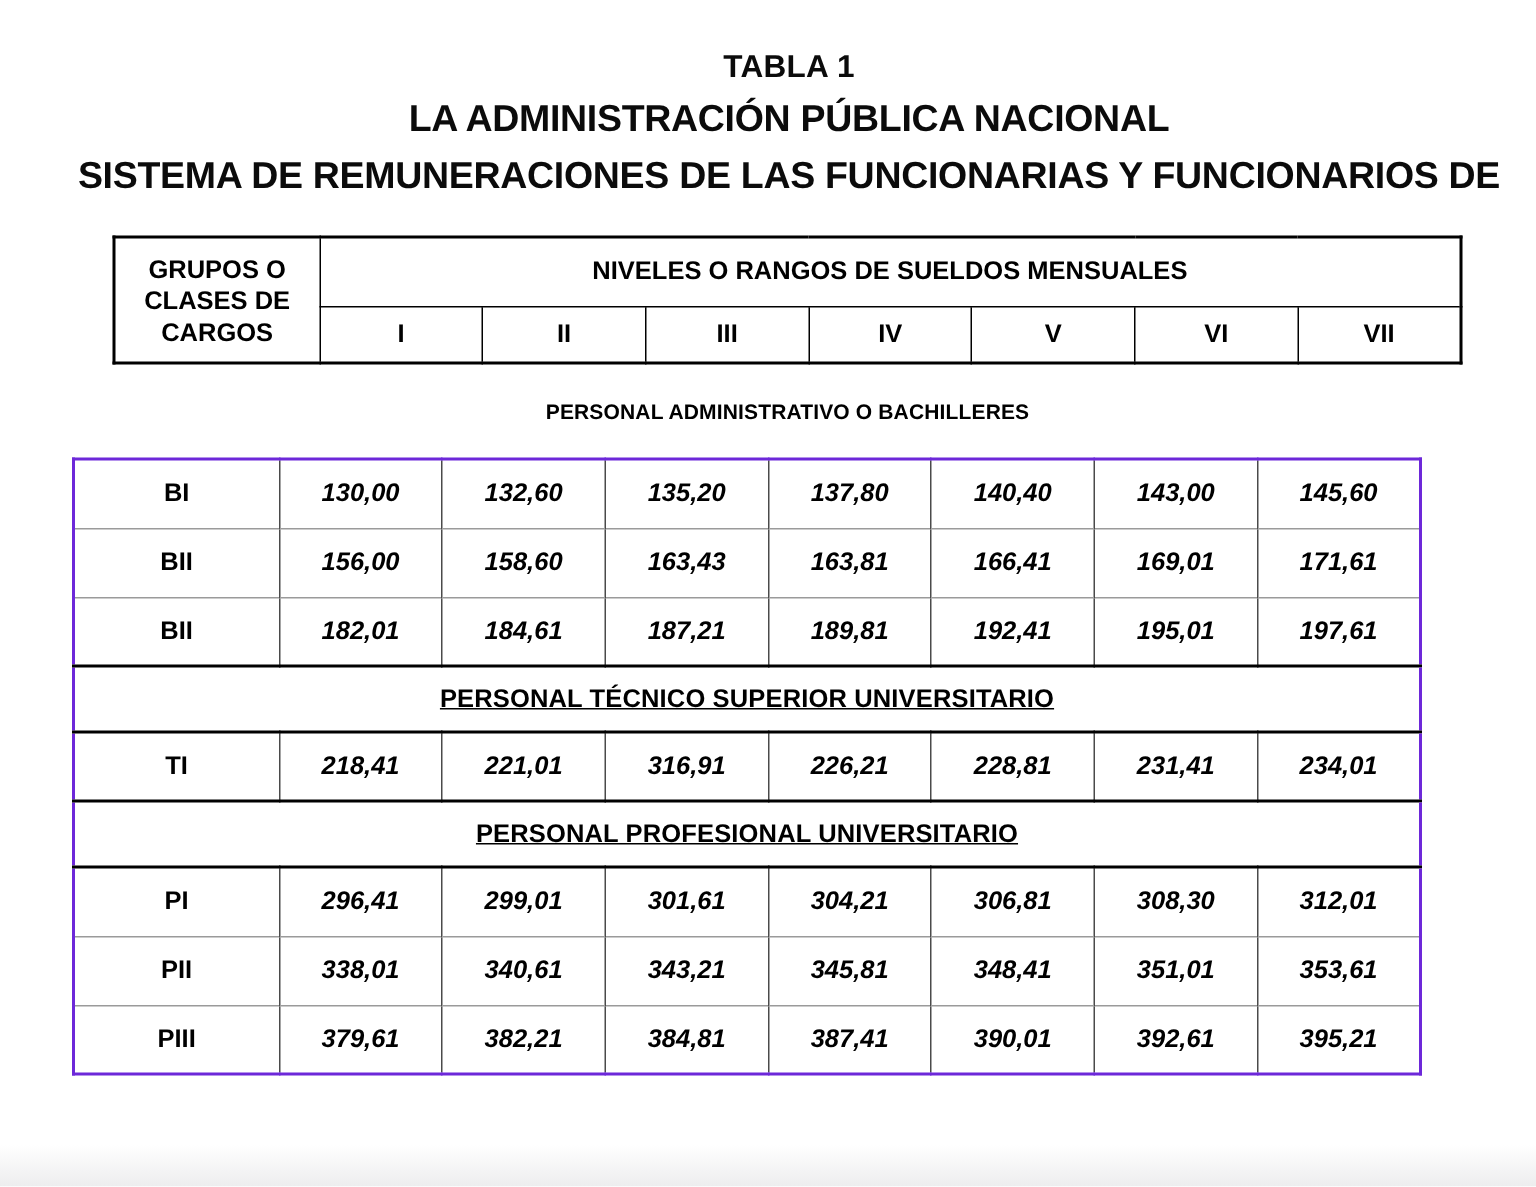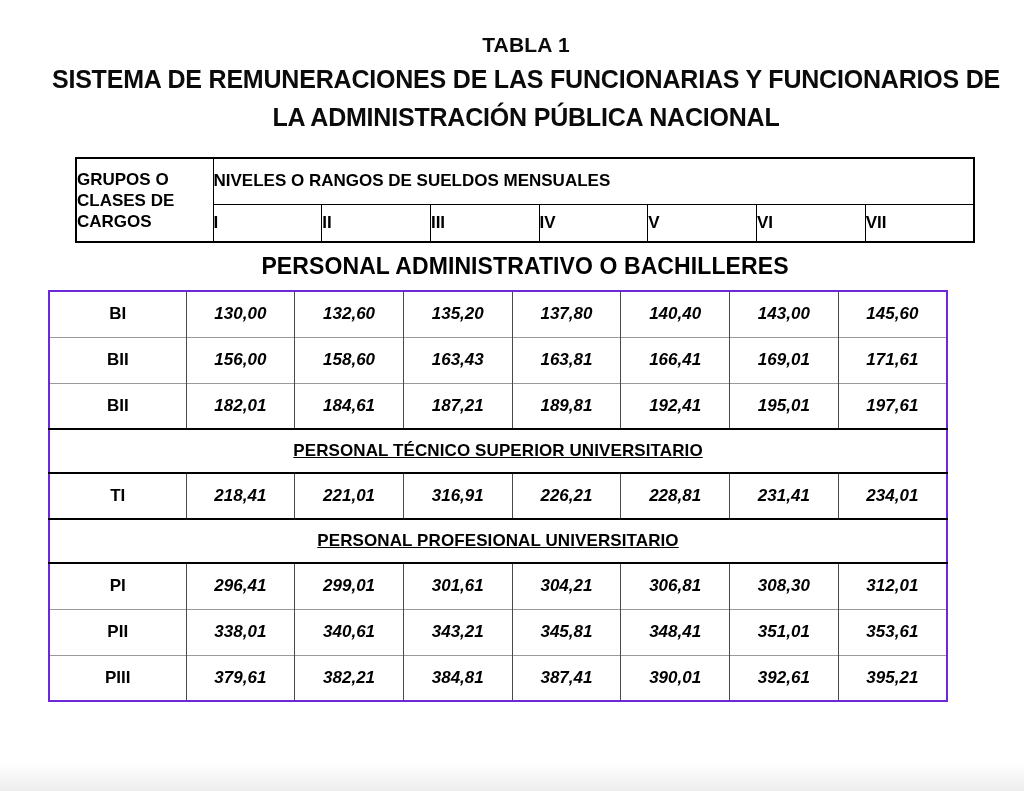--- a/index.html
+++ b/index.html
@@ -25,35 +25,36 @@
 
   
   table { border-collapse: collapse; table-layout: fixed; }
   .header-table {
     margin: 21px 0 0 75px;
     width: 900px;
     border: 2.5px solid #000;
   }
   .header-table td {
     border: 1.5px solid #000;
+    text-align: center;
     vertical-align: middle;
     font-weight: bold;
     font-size: 17px;
     padding: 0;
   }
   .corner { line-height: 21px; }
   .levels-row { height: 46px; }
   .numerals-row { height: 38px; }
 
   
   .section-title-outer {
     width: 900px; margin-left: 75px;
-    height: 47px;
+    height: 62px;
     display: flex; align-items: center; justify-content: center;
-    font-weight: bold; font-size: 23px;
+    font-weight: bold; font-size: 14px;
     letter-spacing: 0.1px;
   }
 
   
   .body-table {
     margin-left: 48px;
     width: 900px;
     border: 2px solid #6d28d9;
   }
   .body-table td {
@@ -82,22 +83,22 @@
     pointer-events: none;
   }
 </style>
 </head>
 <body>
 
 <div class="page">
 
   <div class="title-block">
     <div class="t1">TABLA 1</div>
+    <div class="t2">LA ADMINISTRACIÓN PÚBLICA NACIONAL</div>
     <div class="t2">SISTEMA DE REMUNERACIONES DE LAS FUNCIONARIAS Y FUNCIONARIOS DE</div>
-    <div class="t2">LA ADMINISTRACIÓN PÚBLICA NACIONAL</div>
   </div>
 
   <table class="header-table">
     <colgroup>
       <col style="width:137px">
       <col>
         <col>
         <col>
         <col>
         <col>

